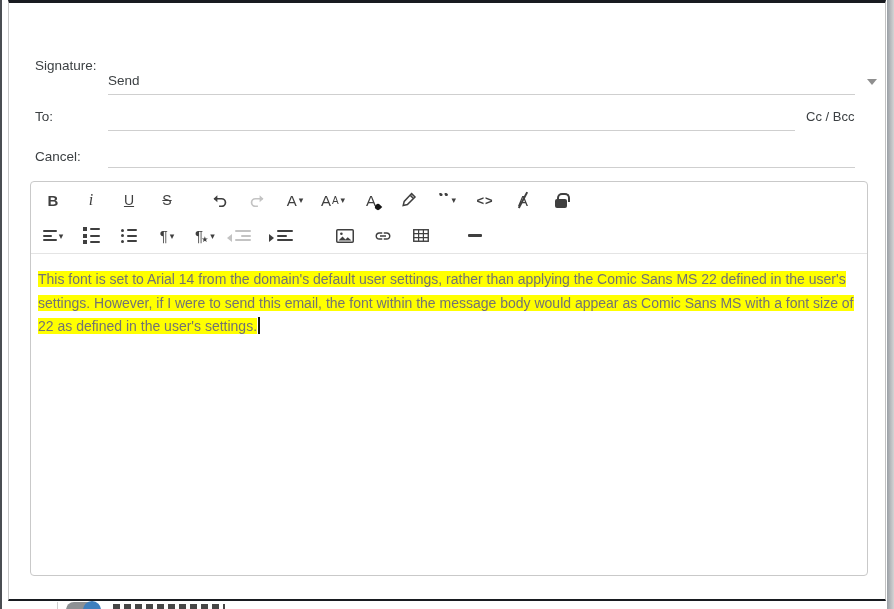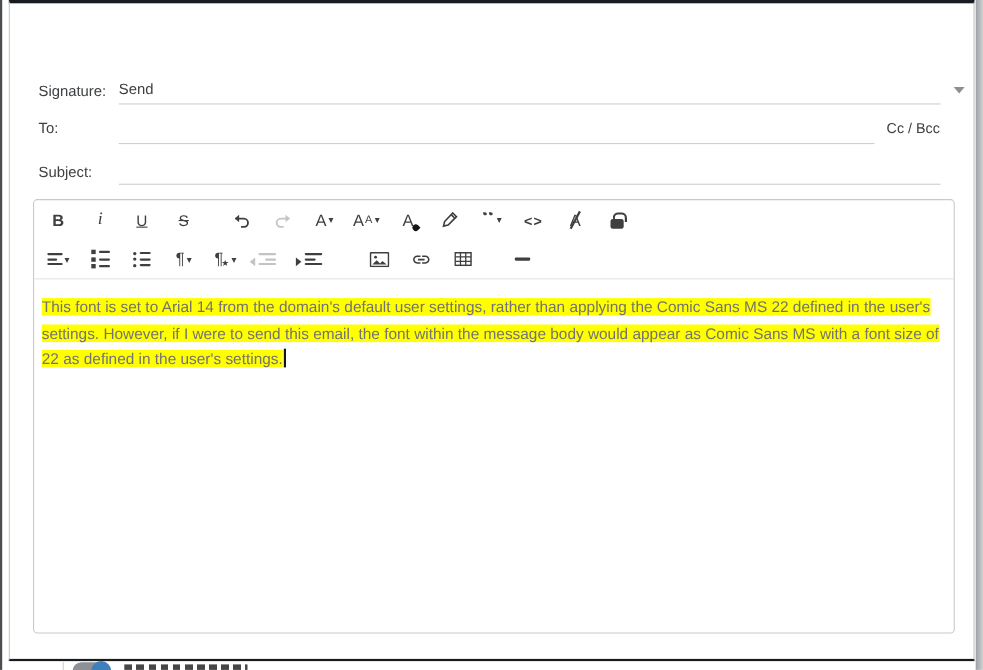--- a/index.html
+++ b/index.html
@@ -98,31 +98,31 @@
 </style>
 </head>
 <body>
 
 <div class="screen">
   <div class="left-edge"></div>
 
   <div class="dialog">
 
 
-    <div class="f-label" style="top:72px;text-align:center;">Signature:</div>
+    <div class="f-label" style="top:55px;text-align:center;">Signature:</div>
     <div class="f-value" style="left:99px; top:70px;">Send</div>
     <div class="f-line" style="left:99px; top:91px; width:747px;"></div>
     <div class="dd-tri" style="left:858px; top:76px;"></div>
 
     <div class="f-label" style="top:106px;">To:</div>
     <input class="f-value" style="left: 99px; top: 103px; width: 686px; border: none; outline: none; height: 20px;" value="">
     <div class="f-line" style="left:99px; top:127px; width:687px;"></div>
     <div class="ccbcc" style="left:797px; top:106px;">Cc / Bcc</div>
 
-    <div class="f-label" style="top:146px;">Subject:</div>
+    <div class="f-label" style="top:146px;">Cancel:</div>
     <input class="f-value" style="left: 99px; top: 143px; width: 740px; border: none; outline: none; height: 20px;" value="">
     <div class="f-line" style="left:99px; top:164px; width:747px;"></div>
 
     <div class="editor">
 
       <div class="tb">
         <button class="tbtn">
             <span class="g-b">B</span>
           </button>
         <button class="tbtn">

